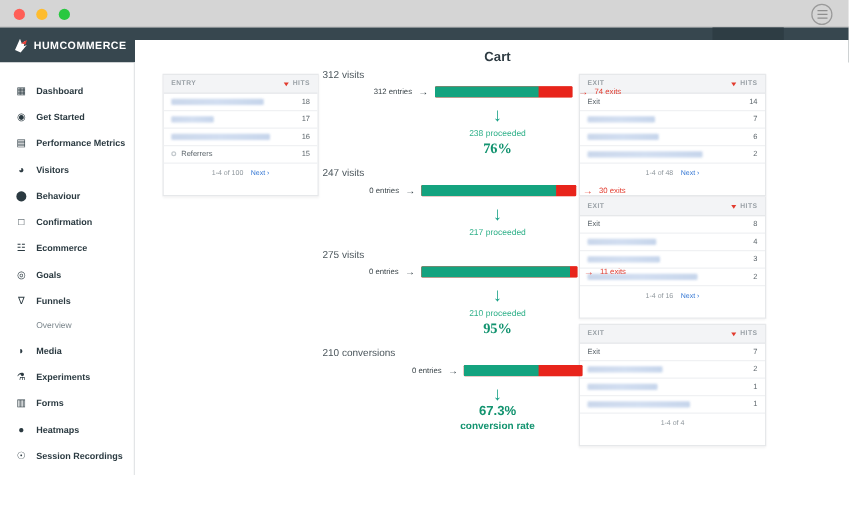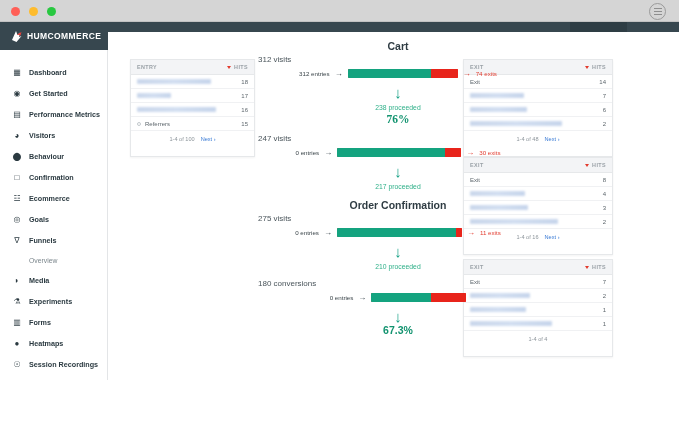--- a/index.html
+++ b/index.html
@@ -435,46 +435,47 @@
             <span class="seg-red" style="width:13%;"></span>
           </span>
           <span class="arrow-ico red">→</span>
           <span class="side-label exit">30 exits</span>
         </div>
         <div class="down-arrow">↓</div>
         <div class="proceeded">217 proceeded</div>
       </div>
 
       <div style="margin-top:9px;">
-        <div class="step-title">Order Confirmation</div>
         <div class="step-visits">275 visits</div>
         <div class="bar-row">
           <span class="side-label">0 entries</span>
           <span class="arrow-ico">→</span>
           <span class="bar" style="width:125px;">
             <span class="seg-green" style="width:95%;"></span>
             <span class="seg-red" style="width:5%;"></span>
           </span>
           <span class="arrow-ico red">→</span>
           <span class="side-label exit">11 exits</span>
         </div>
         <div class="down-arrow">↓</div>
         <div class="proceeded">210 proceeded</div>
+        <div class="pct">95%</div>
       </div>
 
       <div style="margin-top:9px;">
-        <div class="step-visits">180 conversions</div>
+        <div class="step-visits">210 conversions</div>
         <div class="bar-row">
           <span class="side-label">0 entries</span>
           <span class="arrow-ico">→</span>
           <span class="bar" style="width:95px;">
             <span class="seg-green" style="width:63%;"></span>
             <span class="seg-red" style="width:37%;"></span>
           </span>
         </div>
         <div class="down-arrow">↓</div>
         <div class="conv-pct">67.3%</div>
+        <div class="conv-label">conversion rate</div>
 
       </div>
 
     </div>
   </div>
 </div>
 
 </body></html>

